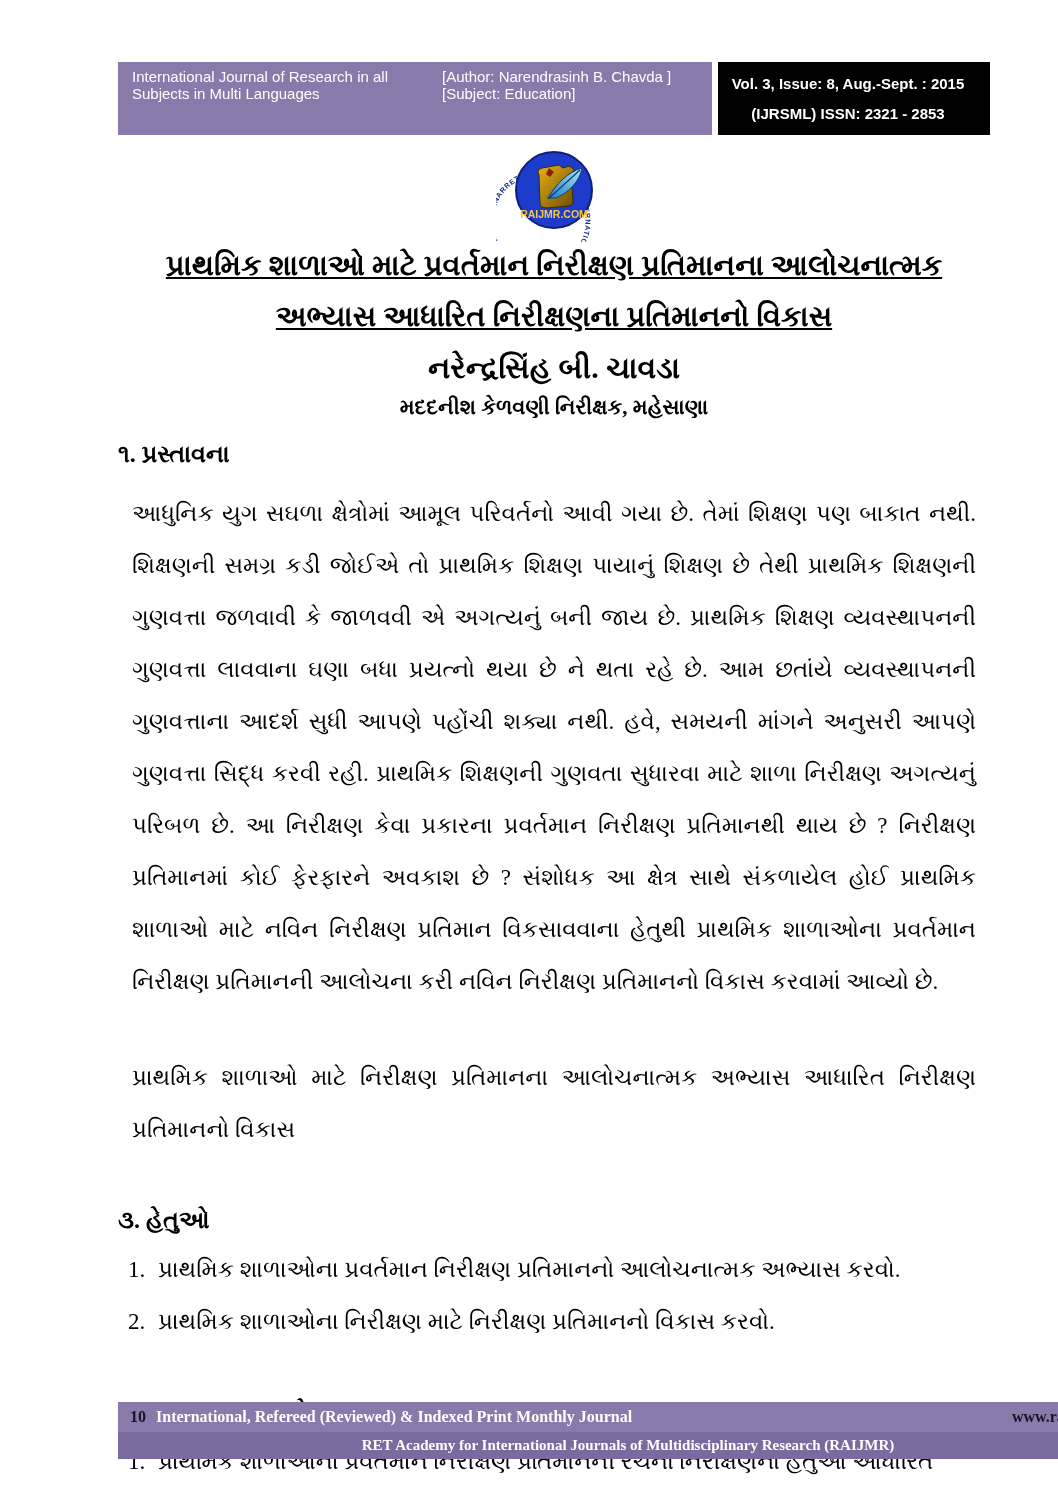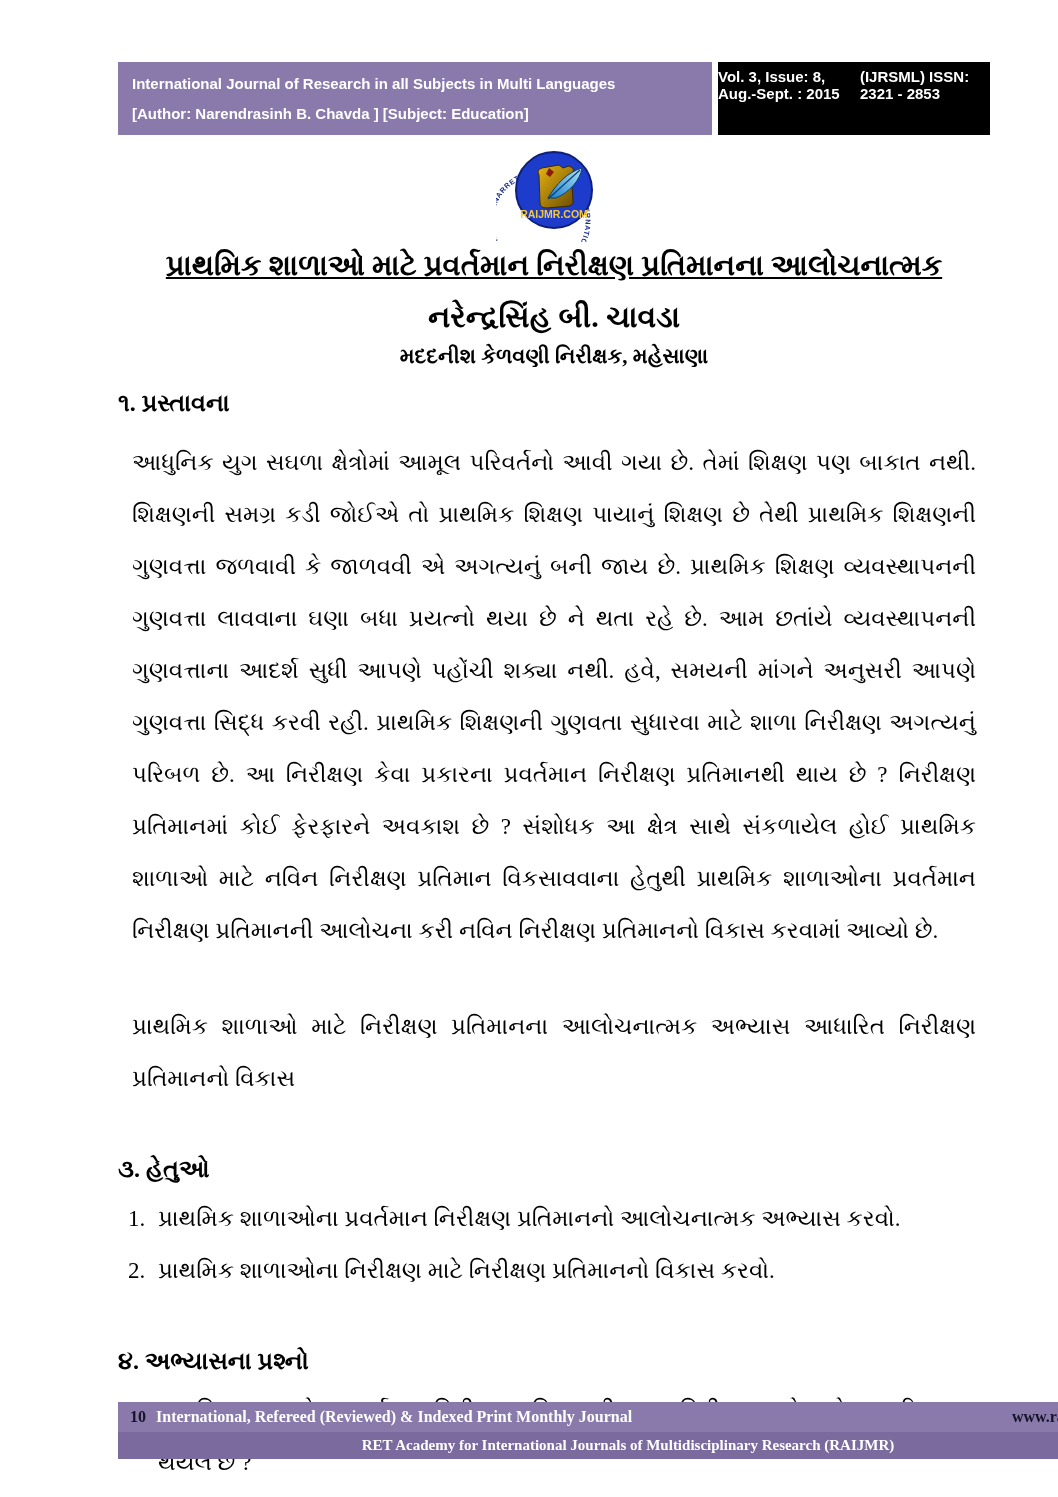--- a/index.html
+++ b/index.html
@@ -12,32 +12,32 @@
   }
   
   .topbar{
     position:absolute;left:118px;top:62px;width:872px;height:73px;
     display:flex;gap:6px;
   }
   .topbar-left{
     width:594px;height:100%;
     background:#8a7aab;
     color:#ffffff;
-    display:flex;flex-direction:column;justify-content:space-around;
+    display:flex;flex-direction:row;justify-content:space-around;
     padding:6px 16px 6px 14px;box-sizing:border-box;
     font-family:"Liberation Sans",sans-serif;
-    font-weight:bold;font-size:15px;
+    font-weight:normal;font-size:15px;
   }
   .topbar-right{
     flex:1;height:100%;
     background:#000000;
     color:#ffffff;
-    display:flex;justify-content:space-around;
+    display:flex;flex-direction:column;justify-content:space-around;
     padding:6px 12px 6px 0;box-sizing:border-box;
-    text-align:left;
+    text-align:center;
     font-family:"Liberation Sans",sans-serif;
     font-weight:bold;font-size:15px;
   }
   
   .logo{
     position:absolute;left:496px;top:136px;width:116px;height:106px;
   }
   
   .content{
     position:absolute;left:118px;top:240px;width:872px;
@@ -126,20 +126,21 @@
 
       <path d="M 52,62 C 60,48 72,36 86,32 C 84,44 74,56 60,62 Z" fill="url(#feathergrad)" stroke="#0d3f6e" stroke-width="1"></path>
       <path d="M 52,63 L 84,34" stroke="#0d3f6e" stroke-width="1.2" fill="none"></path>
 
       <text x="58" y="82" text-anchor="middle" font-family="Liberation Sans, sans-serif" font-size="10.5" font-weight="bold" fill="#f5c83c">RAIJMR.COM</text>
     </svg>
   </div>
 
   <main class="content">
     <h1 class="title-line">પ્રાથમિક શાળાઓ માટે પ્રવર્તમાન નિરીક્ષણ પ્રતિમાનના આલોચનાત્મક</h1>
+    <h1 class="title-line">અભ્યાસ  આધારિત નિરીક્ષણના પ્રતિમાનનો વિકાસ</h1>
     <div class="author">નરેન્દ્રસિંહ બી. ચાવડા</div>
     <div class="affiliation">મદદનીશ કેળવણી નિરીક્ષક, મહેસાણા</div>
 
     <section class="sec">
       <h2 class="sec-heading">૧. પ્રસ્તાવના</h2>
       <p class="body-par">આધુનિક યુગ સઘળા ક્ષેત્રોમાં આમૂલ પરિવર્તનો આવી ગયા છે. તેમાં શિક્ષણ પણ બાકાત નથી. શિક્ષણની સમગ્ર કડી જોઈએ તો પ્રાથમિક શિક્ષણ પાયાનું શિક્ષણ છે તેથી પ્રાથમિક શિક્ષણની ગુણવત્તા જળવાવી કે જાળવવી એ અગત્યનું બની જાય છે. પ્રાથમિક શિક્ષણ વ્યવસ્થાપનની ગુણવત્તા લાવવાના ઘણા બધા પ્રયત્નો થયા છે ને થતા રહે છે. આમ છતાંયે વ્યવસ્થાપનની ગુણવત્તાના આદર્શ સુધી આપણે પહોંચી શક્યા નથી. હવે, સમયની માંગને અનુસરી આપણે ગુણવત્તા સિદ્ધ કરવી રહી. પ્રાથમિક શિક્ષણની ગુણવતા સુધારવા માટે શાળા નિરીક્ષણ અગત્યનું પરિબળ છે. આ નિરીક્ષણ કેવા પ્રકારના પ્રવર્તમાન નિરીક્ષણ પ્રતિમાનથી થાય છે ? નિરીક્ષણ પ્રતિમાનમાં કોઈ ફેરફારને અવકાશ છે ? સંશોધક આ ક્ષેત્ર સાથે સંકળાયેલ હોઈ પ્રાથમિક શાળાઓ માટે નવિન નિરીક્ષણ પ્રતિમાન વિકસાવવાના હેતુથી પ્રાથમિક શાળાઓના પ્રવર્તમાન નિરીક્ષણ પ્રતિમાનની આલોચના કરી નવિન નિરીક્ષણ પ્રતિમાનનો વિકાસ કરવામાં આવ્યો છે.</p>
     </section>
 
     <section class="sec">
       <p class="body-par">પ્રાથમિક શાળાઓ માટે નિરીક્ષણ પ્રતિમાનના આલોચનાત્મક અભ્યાસ આધારિત નિરીક્ષણ પ્રતિમાનનો વિકાસ</p>

